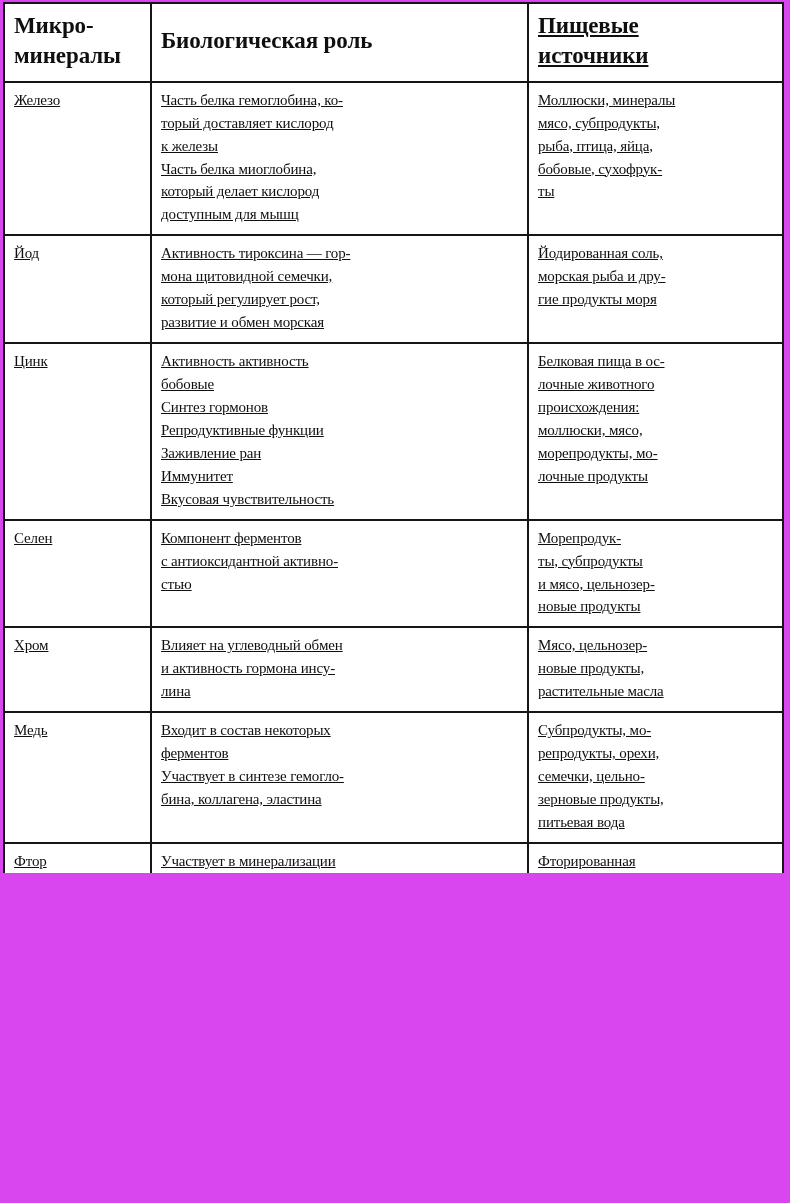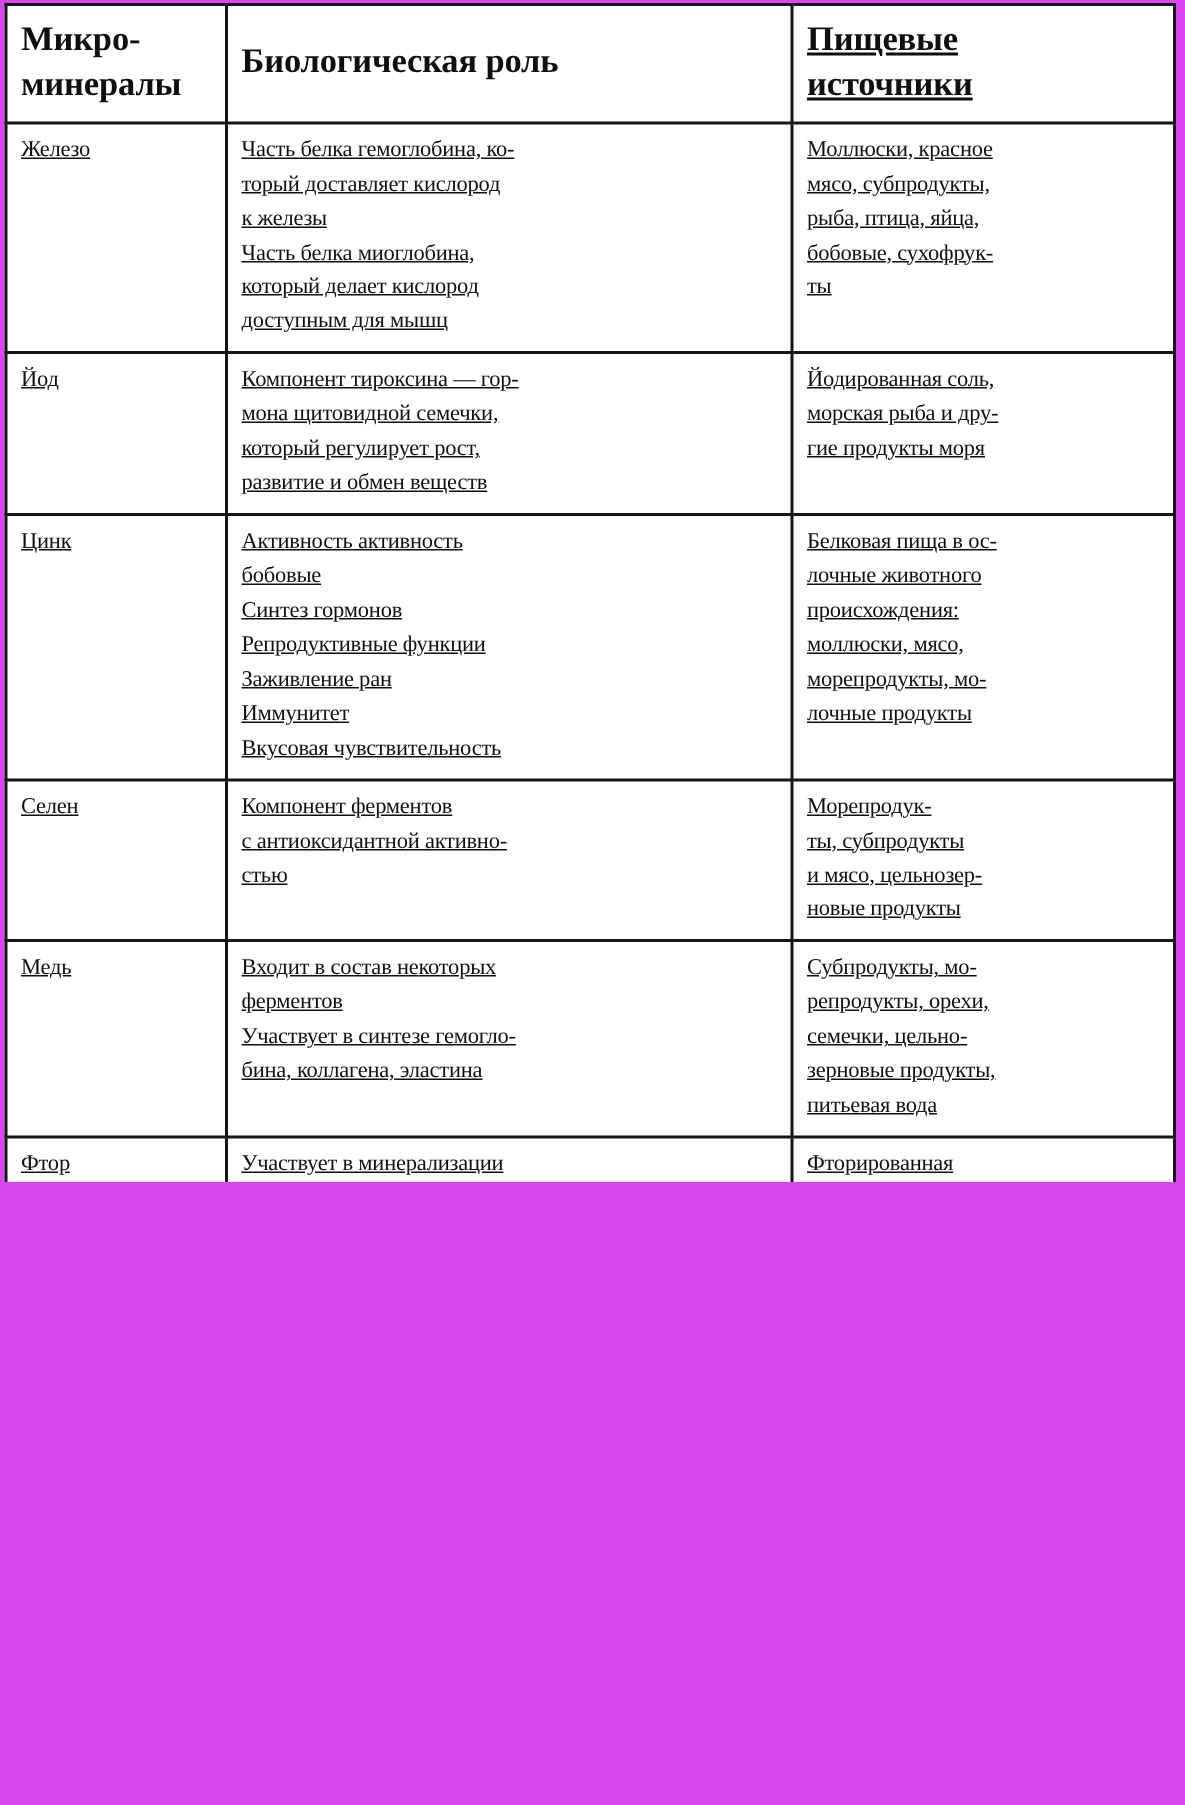--- a/index.html
+++ b/index.html
@@ -115,36 +115,36 @@
           </td>
           <td class="cell-role">
             <span class="line">Часть белка гемоглобина, ко-</span>
             <span class="line">торый доставляет кислород</span>
             <span class="line">к железы</span>
             <span class="line">Часть белка миоглобина,</span>
             <span class="line">который делает кислород</span>
             <span class="line">доступным для мышц</span>
           </td>
           <td class="cell-source">
-            <span class="line">Моллюски, красное</span>
+            <span class="line">Моллюски, минералы</span>
             <span class="line">мясо, субпродукты,</span>
             <span class="line">рыба, птица, яйца,</span>
             <span class="line">бобовые, сухофрук-</span>
             <span class="line">ты</span>
           </td>
         </tr>
         <tr>
           <td class="cell-name">
             <span class="line">Йод</span>
           </td>
           <td class="cell-role">
-            <span class="line">Компонент тироксина — гор-</span>
+            <span class="line">Активность тироксина — гор-</span>
             <span class="line">мона щитовидной семечки,</span>
             <span class="line">который регулирует рост,</span>
-            <span class="line">развитие и обмен веществ</span>
+            <span class="line">развитие и обмен морская</span>
           </td>
           <td class="cell-source">
             <span class="line">Йодированная соль,</span>
             <span class="line">морская рыба и дру-</span>
             <span class="line">гие продукты моря</span>
           </td>
         </tr>
         <tr>
           <td class="cell-name">
             <span class="line">Цинк</span>
@@ -178,20 +178,35 @@
           </td>
           <td class="cell-source">
             <span class="line">Морепродук-</span>
             <span class="line">ты, субпродукты</span>
             <span class="line">и мясо, цельнозер-</span>
             <span class="line">новые продукты</span>
           </td>
         </tr>
         <tr>
           <td class="cell-name">
+            <span class="line">Хром</span>
+          </td>
+          <td class="cell-role">
+            <span class="line">Влияет на углеводный обмен</span>
+            <span class="line">и активность гормона инсу-</span>
+            <span class="line">лина</span>
+          </td>
+          <td class="cell-source">
+            <span class="line">Мясо, цельнозер-</span>
+            <span class="line">новые продукты,</span>
+            <span class="line">растительные масла</span>
+          </td>
+        </tr>
+        <tr>
+          <td class="cell-name">
             <span class="line">Медь</span>
           </td>
           <td class="cell-role">
             <span class="line">Входит в состав некоторых</span>
             <span class="line">ферментов</span>
             <span class="line">Участвует в синтезе гемогло-</span>
             <span class="line">бина, коллагена, эластина</span>
           </td>
           <td class="cell-source">
             <span class="line">Субпродукты, мо-</span>

